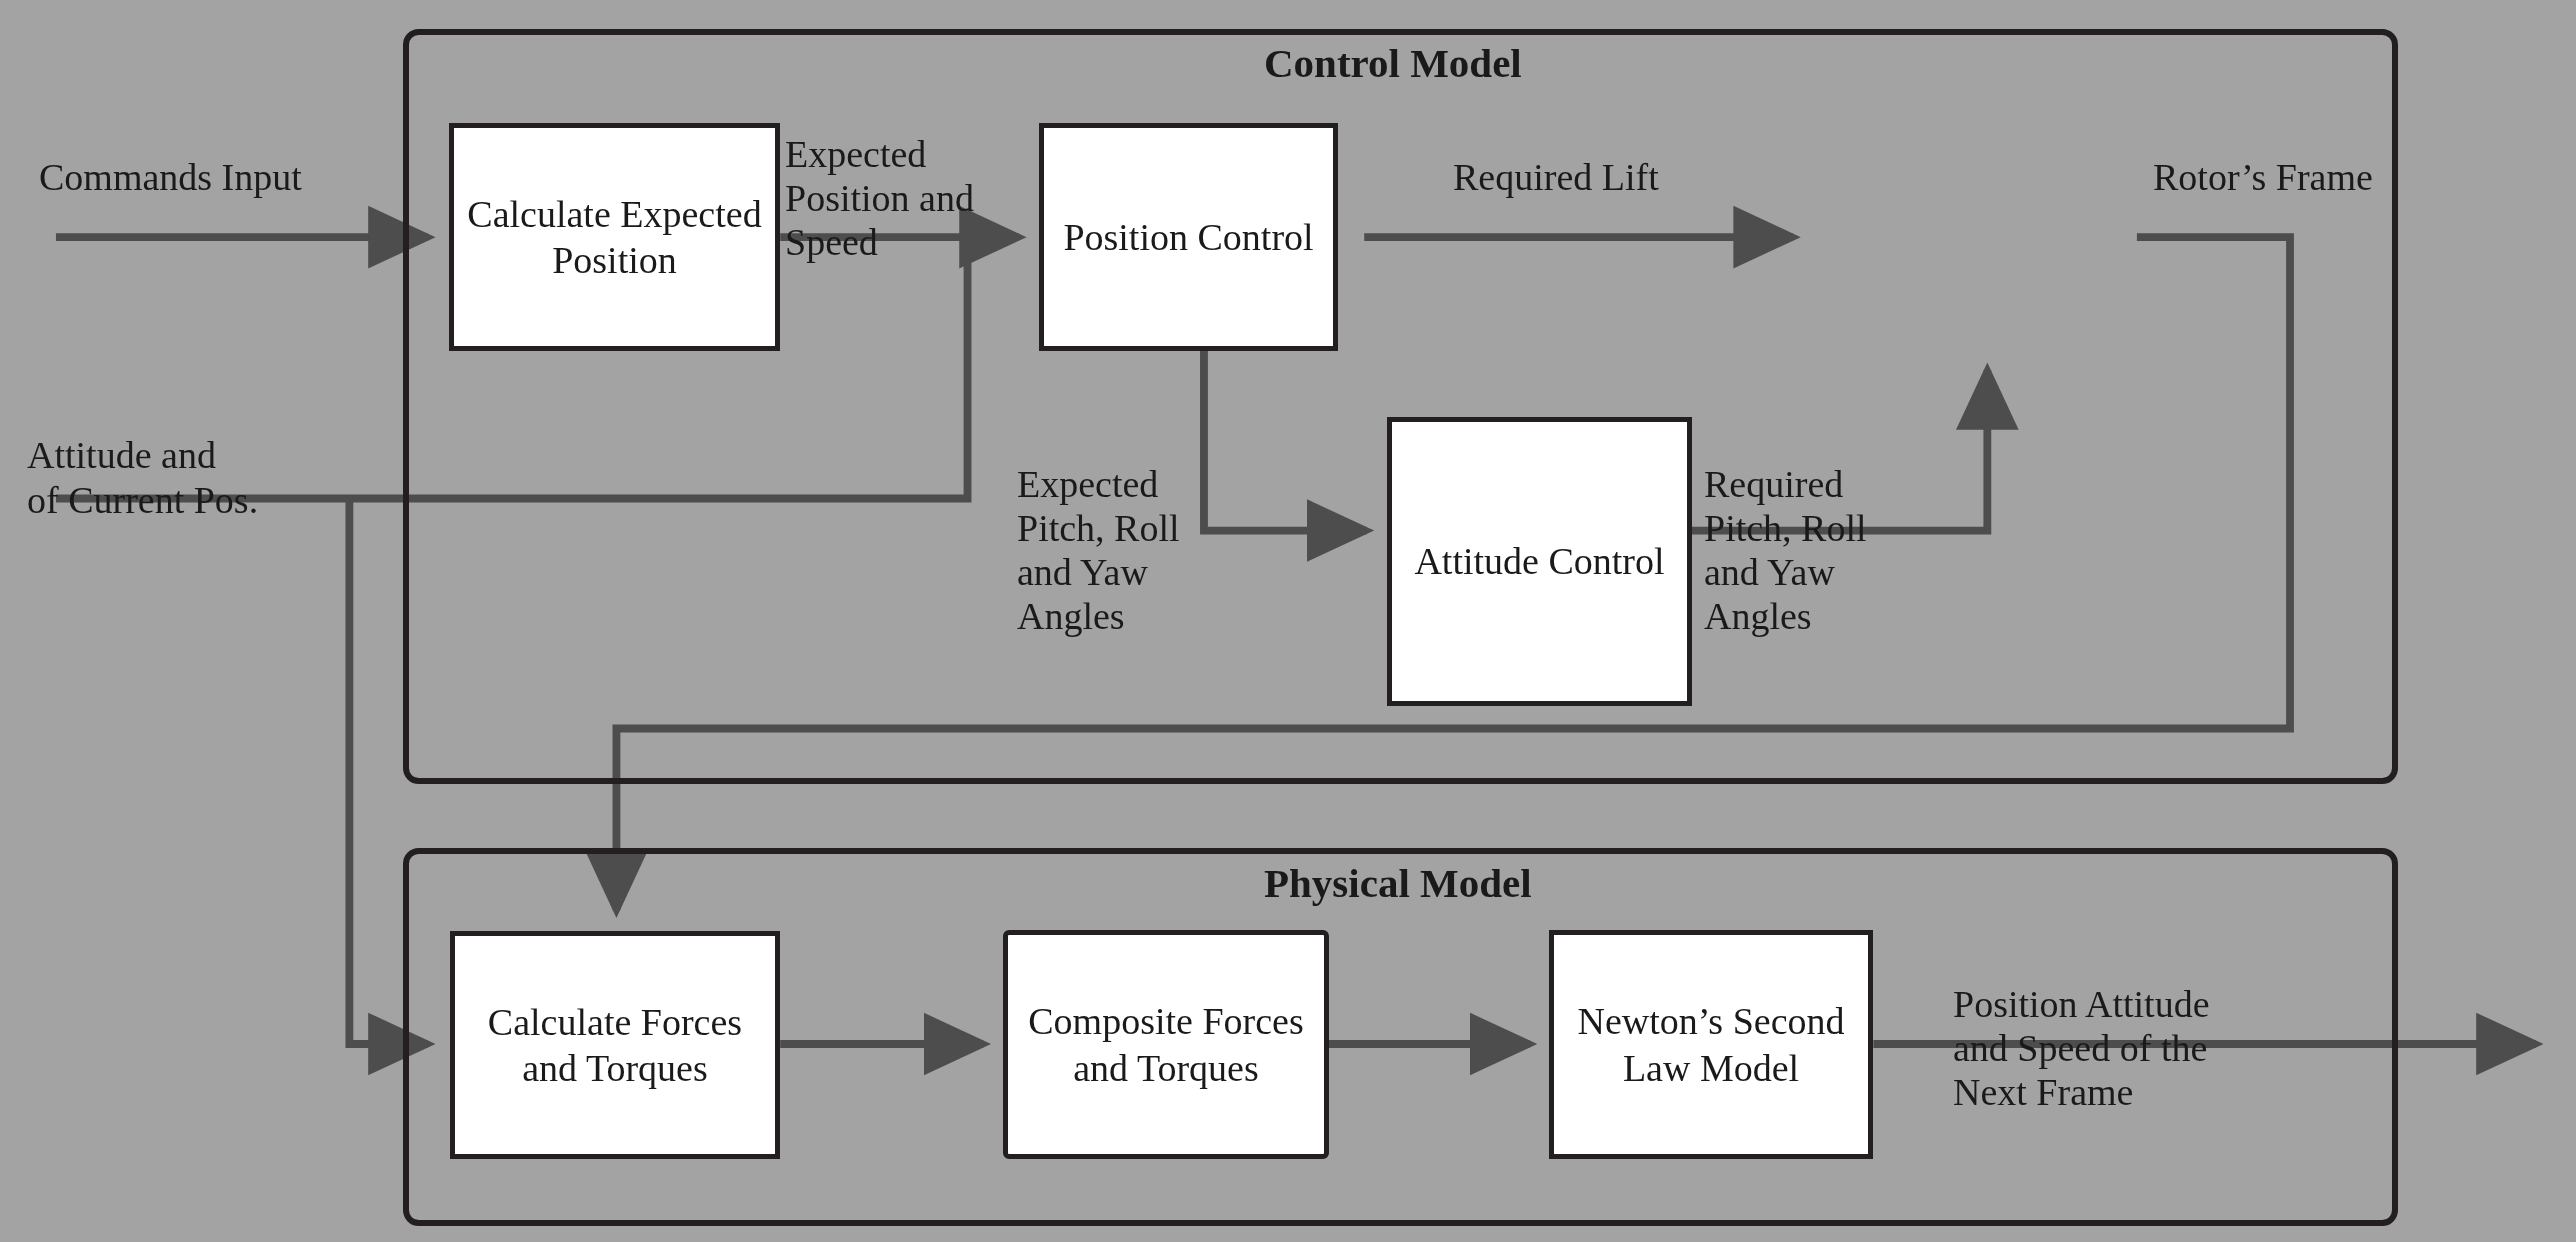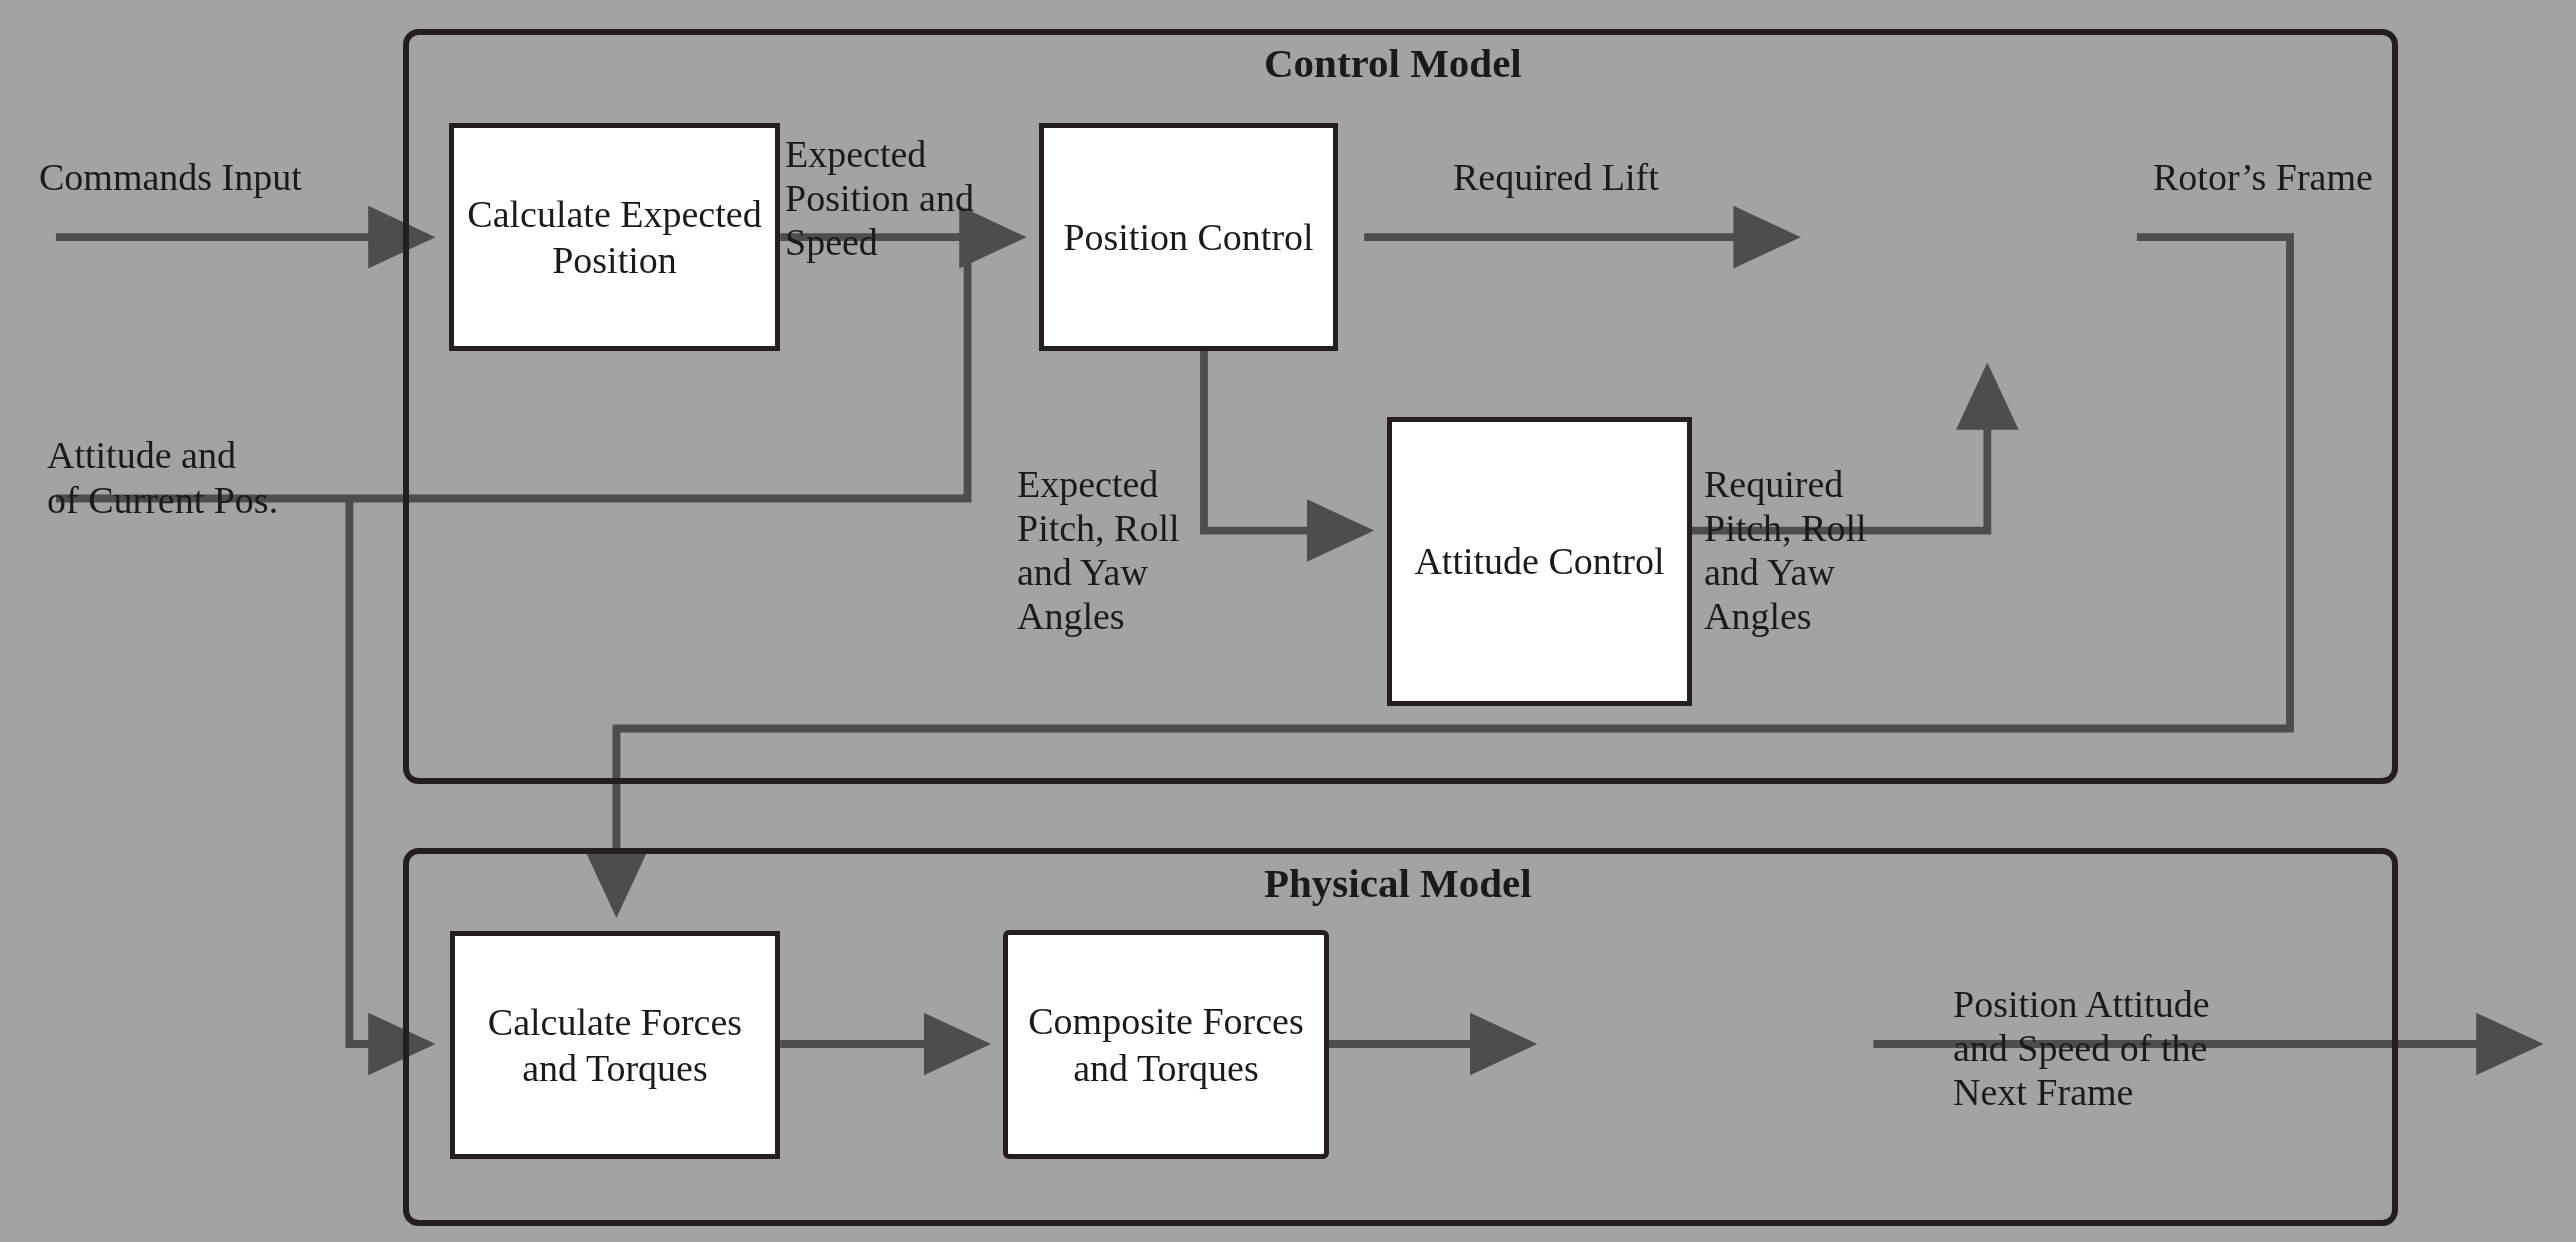--- a/index.html
+++ b/index.html
@@ -123,24 +123,27 @@
   </div>
 
   <div class="proc-box" style="left:450px;top:931px;width:330px;height:228px;">
     <span>Calculate Forces and Torques</span>
   </div>
 
   <div class="proc-box" style="left:1003px;top:930px;width:326px;height:229px;border-radius:6px;">
     <span>Composite Forces and Torques</span>
   </div>
 
+  <div class="proc-box" style="left:1549px;top:930px;width:324px;height:229px;">
+    <span>Newton’s Second Law Model</span>
+  </div>
 
   <div class="edge-label" style="left:39px;top:155px;">Commands Input</div>
 
-  <div class="edge-label" style="left:27px;top:433px;margin-left:20px;">Attitude and
+  <div class="edge-label" style="left:27px;top:433px;">Attitude and
 of Current Pos.</div>
 
   <div class="edge-label lbl-tight" style="left:785px;top:132px;">Expected
 Position  and
 Speed</div>
 
   <div class="edge-label" style="left:1453px;top:155px;">Required Lift</div>
 
   <div class="edge-label" style="left:2153px;top:155px;">Rotor’s Frame</div>
 

